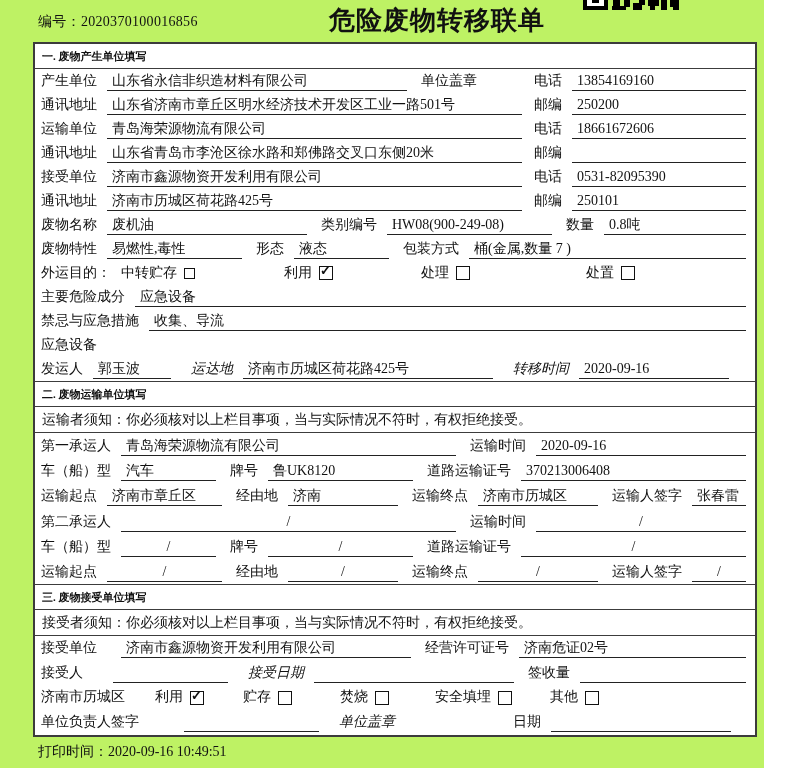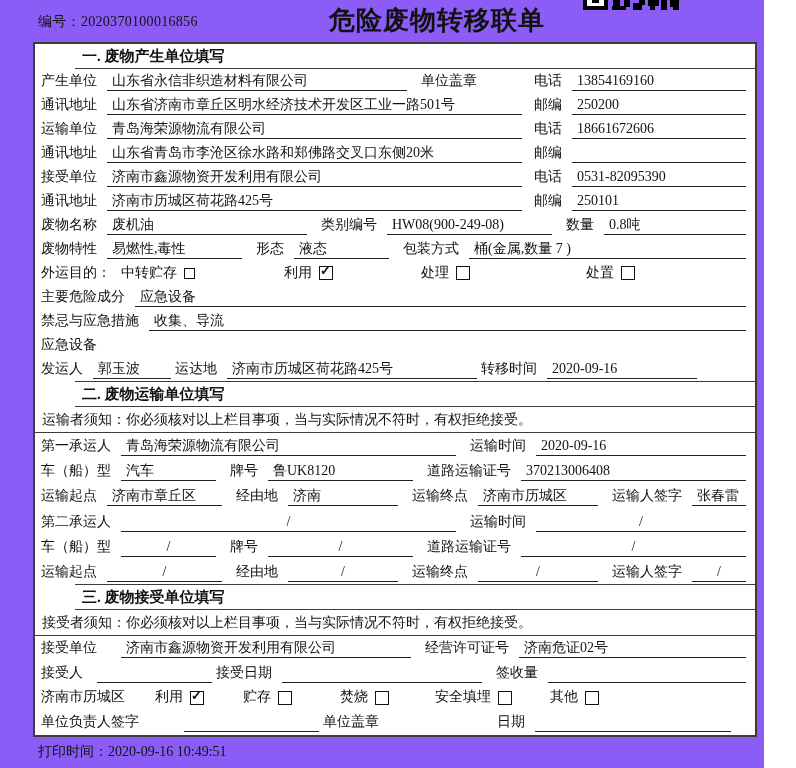--- a/index.html
+++ b/index.html
@@ -1,38 +1,38 @@
 <!DOCTYPE html>
 <html><head>
 <meta charset="utf-8">
 <style>
   html,body{margin:0;padding:0;background:#ffffff;}
   .page{
     position:relative;
     width:764px;height:768px;
-    background:#8b5cf6;
+    background:#bef264;
     font-family:"Liberation Serif","DejaVu Serif",serif;
     font-size:14px;color:#111;
     overflow:hidden;
   }
   .hdr{position:relative;height:42px;}
   .serial{position:absolute;left:38px;top:13px;white-space:nowrap;letter-spacing:.3px;}
   .title{position:absolute;left:437px;top:3px;transform:translateX(-50%);
          font-size:26px;font-weight:bold;white-space:nowrap;letter-spacing:1px;}
   .qr{position:absolute;left:583px;top:0;}
   .edge-line{position:absolute;left:791px;top:0;width:1px;height:768px;background:#b5b5b5;}
 
   .doc{
     margin-left:33px;width:724px;box-sizing:border-box;
     border:2px solid #3c3c3c;background:#fff;
   }
   .sec-head{
     height:24px;display:flex;align-items:center;
-    padding:0 8px 0 7px;font-weight:bold;font-size:15px;
-    border-bottom:1.5px solid #3c3c3c;white-space:nowrap;margin-left:40px;
+    padding:0 8px 0 7px;font-weight:bold;font-size:11px;
+    border-bottom:1.5px solid #3c3c3c;white-space:nowrap;
   }
   .sec-head.mid{border-top:1.5px solid #3c3c3c;}
   .notice-row{
     height:25px;display:flex;align-items:center;padding:0 0 0 7px;
     border-bottom:1.5px solid #3c3c3c;white-space:nowrap;
   }
   .row{
     display:flex;align-items:baseline;
     padding:0 9px 0 6px;white-space:nowrap;
   }
@@ -60,21 +60,21 @@
   .cb-sm{width:9px;height:9px;border-width:1.2px;}
   .cb.checked::after{
     content:"\2713";position:absolute;left:0;top:-3px;
     font-size:13px;font-weight:bold;color:#111;line-height:14px;
   }
   .w78{width:78px;}  .w95{width:95px;}  .w110{width:110px;} .w115{width:115px;}
   .w120{width:120px;}.w135{width:135px;}.w137{width:137px;}.w145{width:145px;}
   .w150{width:150px;}.w163{width:163px;}.w165{width:165px;}.w200{width:200px;}
   .w250{width:250px;}.w290{width:290px;}.w300{width:300px;}.w330{width:335px;}
   .ow88{width:88px;} .ow97{width:97px;} .ow95{width:95px;} .ow115{width:115px;}
-  .ml14{margin-left:14px;} .ml20{margin-left:4px;} .ml35{margin-left:35px;}
+  .ml14{margin-left:14px;} .ml20{margin-left:20px;font-style:italic;} .ml35{margin-left:35px;}
   .ml108{margin-left:108px;} .mr15{margin-right:15px;} .mr30{margin-right:30px;}
   .mr12{margin-right:12px;}
   .footer{margin:6px 0 0 38px;white-space:nowrap;}
 </style>
 </head>
 <body>
 
 <div class="page">
 
   <div class="hdr">

